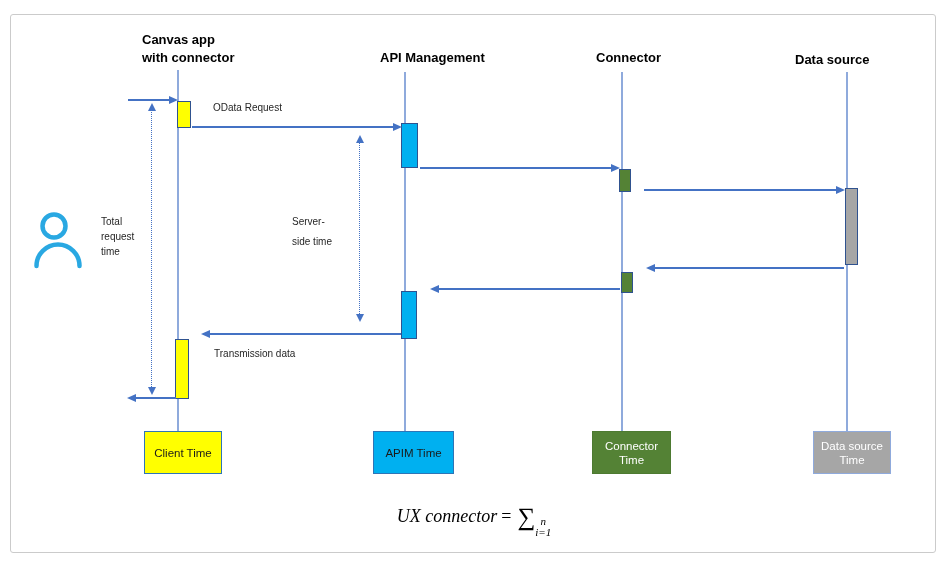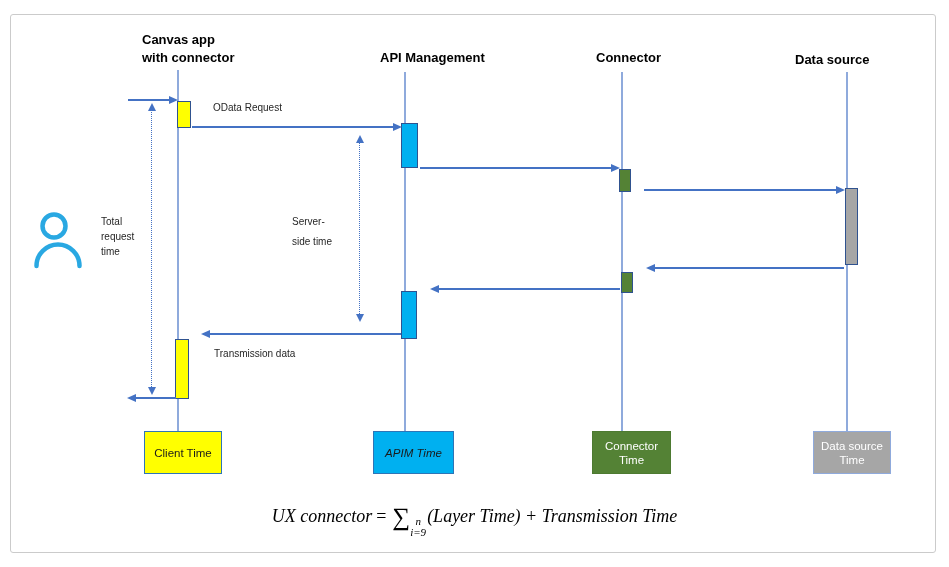--- a/index.html
+++ b/index.html
@@ -146,31 +146,31 @@
 
   <svg class="person" width="52" height="62" viewBox="0 0 52 62">
     <circle cx="20" cy="17" r="11.5" fill="none" stroke="#29a8e2" stroke-width="4.5"></circle>
     <path d="M 2.5 57 A 21.5 21.5 0 0 1 45.5 57" fill="none" stroke="#29a8e2" stroke-width="4.5" stroke-linecap="round"></path>
   </svg>
 
   <div class="legend-box b-client" style="background-color: rgb(255, 255, 0);">
     <span style="color: rgb(26, 26, 26);">Client Time</span>
   </div>
   <div class="legend-box b-apim" style="background-color: rgb(0, 176, 240);">
-    <span style="color: rgb(26, 26, 26); font-style: italic;">APIM Time</span>
+    <span style="color: rgb(26, 26, 26);">APIM Time</span>
   </div>
   <div class="legend-box b-connector" style="background-color: rgb(84, 130, 53);">
     <span style="color: rgb(255, 255, 255);">Connector
 Time</span>
   </div>
   <div class="legend-box b-datasource" style="background-color: rgb(166, 166, 166);">
     <span style="color: rgb(255, 255, 255);">Data source
 Time</span>
   </div>
 
   <div class="formula">
     <span>UX connector</span><span class="eq">=</span><span class="sigma">∑</span><span class="sigma-scripts">
         <span>n</span>
-        <span>i=9</span>
-      </span><span>(Layer Time) + Transmission Time</span>
+        <span>i=1</span>
+      </span>
   </div>
 
 </div>
 
 </body></html>

